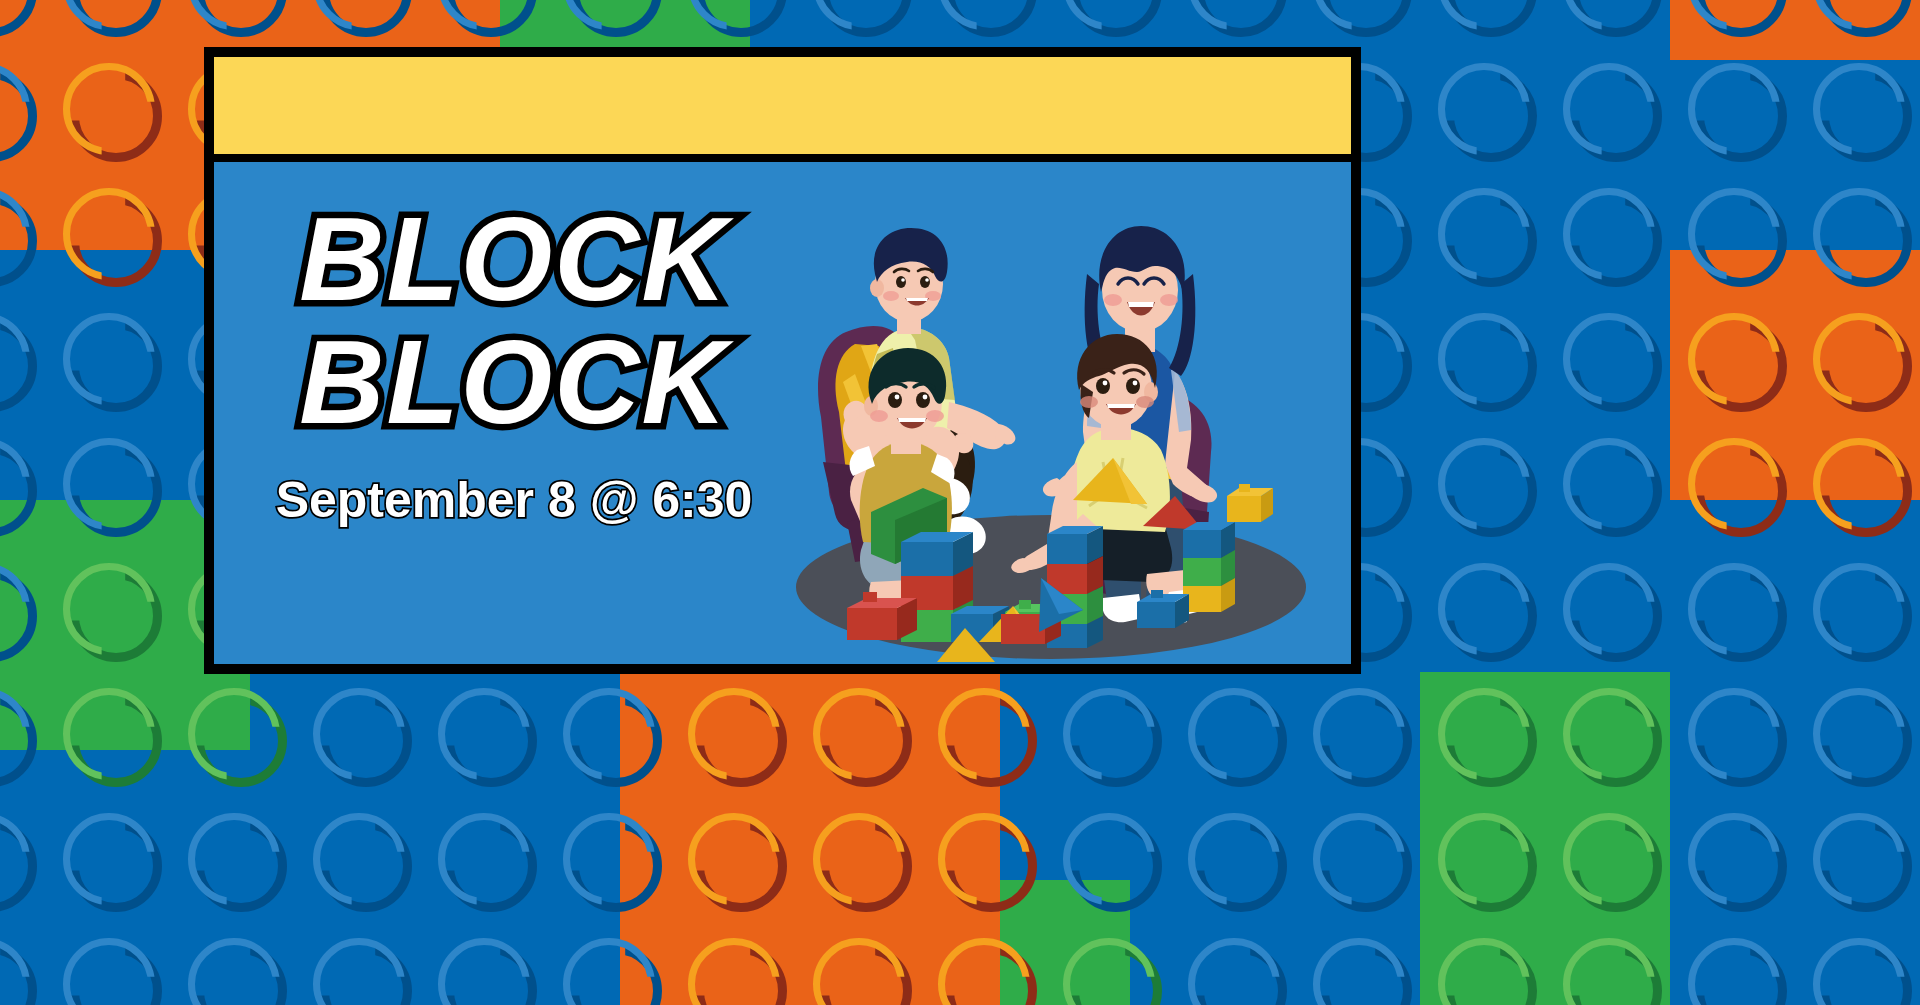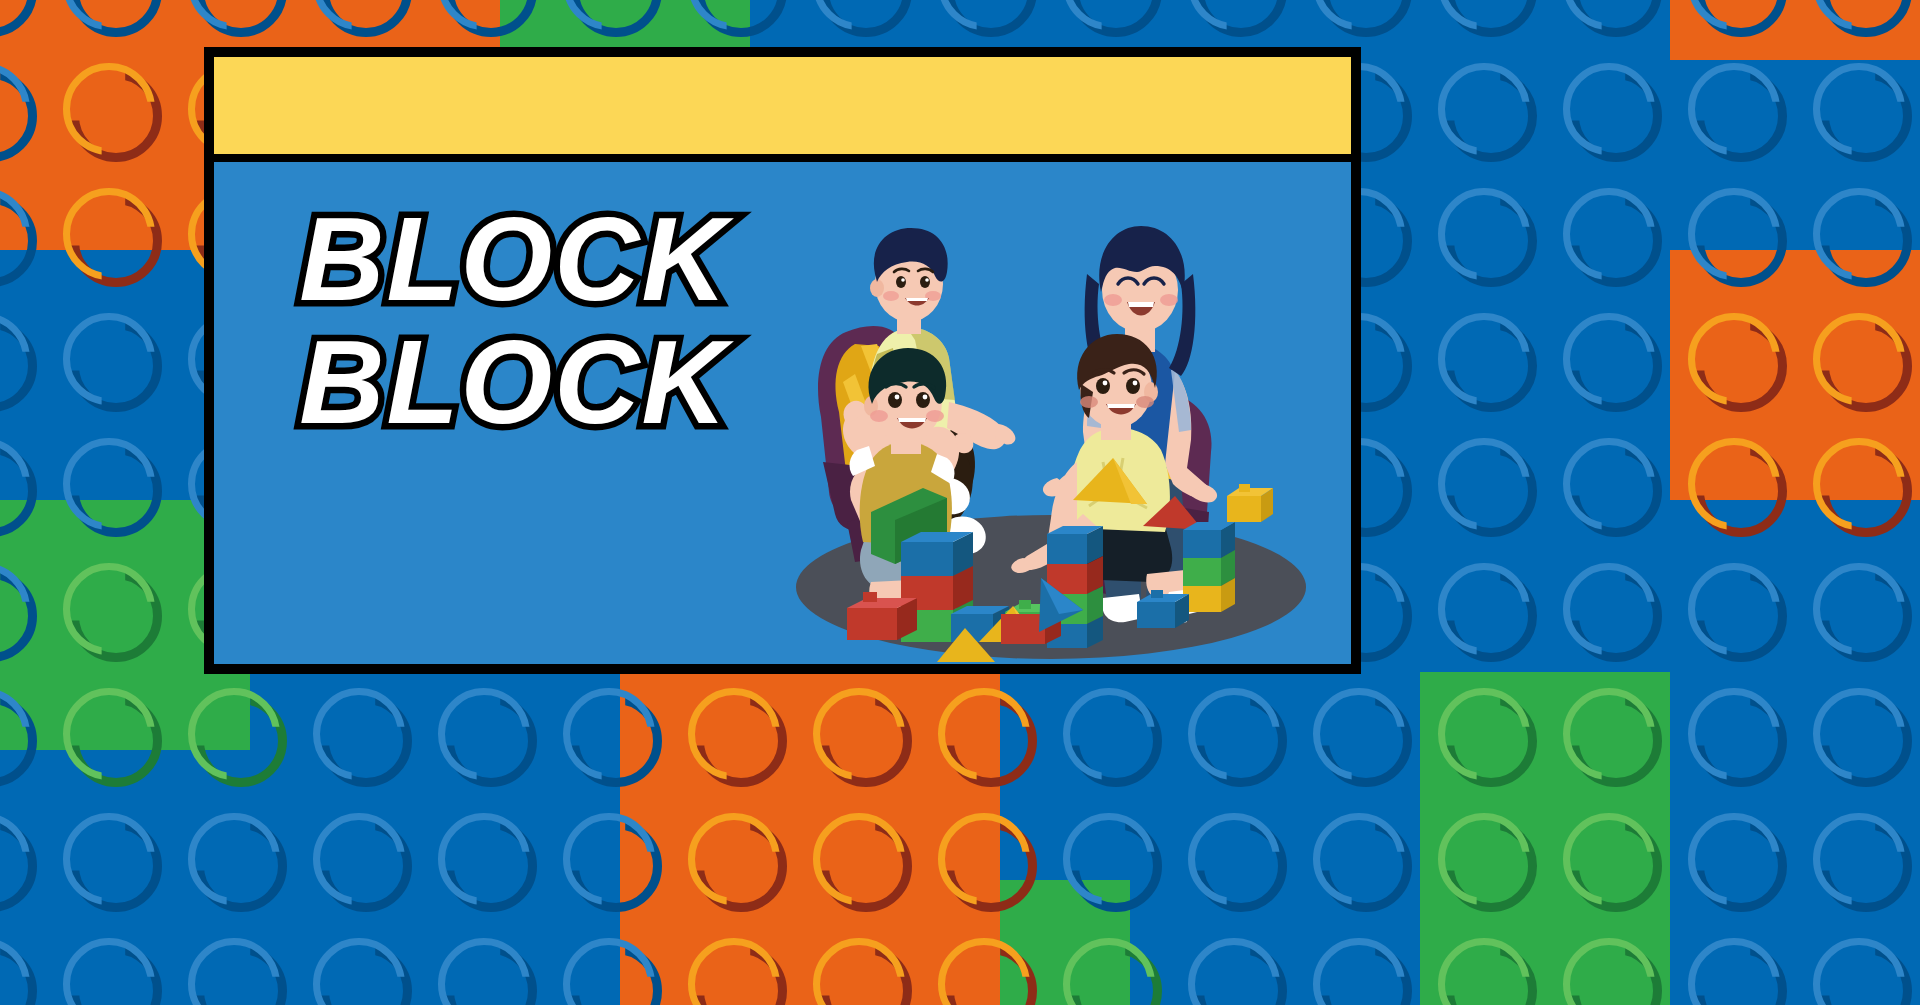--- a/index.html
+++ b/index.html
@@ -675,20 +675,21 @@
     <div id="banner">
 
 
     </div>
 
     <div id="body-area">
 
       <div class="txt-col">
         <div id="line-block" class="big-word">BLOCK</div>
         <div id="line-party" class="big-word">BLOCK</div>
+        <div id="line-date">September 8 @ 6:30</div>
       </div>
 
       <div id="illustration">
         <svg width="600" height="510" viewBox="0 0 600 510" xmlns="http://www.w3.org/2000/svg">
 
           <ellipse cx="300" cy="425" rx="255" ry="72" fill="#4b4f58"></ellipse>
 
           <g>
             <path d="M95 170 C70 180 62 215 70 255 L78 330 C80 350 96 358 112 352 L180 330 C196 324 200 306 194 292 L150 178 C142 162 118 160 95 170 Z" fill="#5d2a52"></path>
             <path d="M104 182 C86 192 80 218 88 250 L96 318 L168 296 L128 184 Z" fill="#e0a615"></path>

